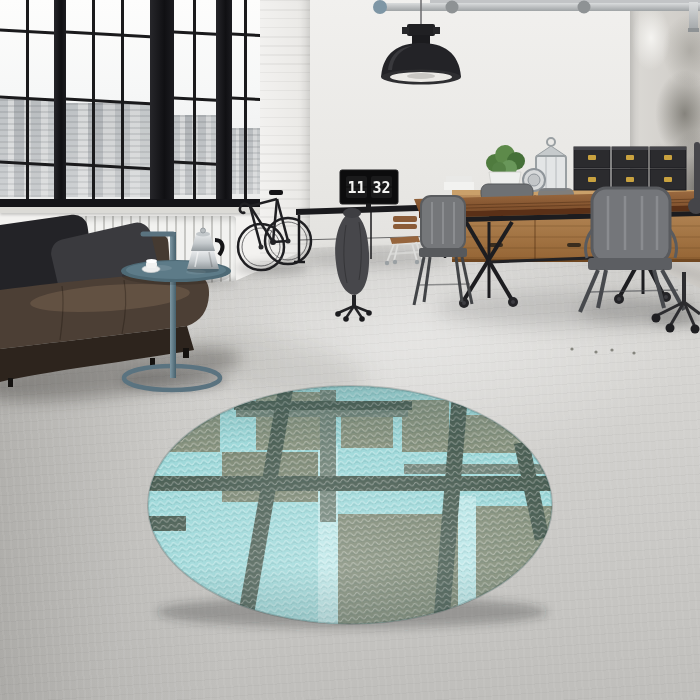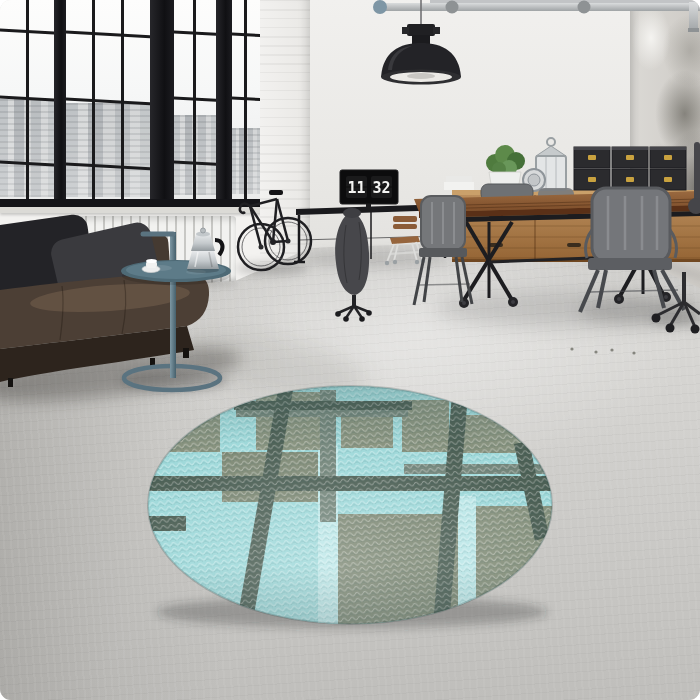--- a/index.html
+++ b/index.html
@@ -1,16 +1,16 @@
 <!DOCTYPE html>
 <html><head>
 <meta charset="utf-8">
 <style>
   html,body{margin:0;padding:0;background:#ffffff;font-family:"Liberation Sans",sans-serif;}
-  .stage{position:relative;width:700px;height:700px;overflow:hidden;background:#eceae7;border-radius:11px;}
+  .stage{position:relative;width:700px;height:700px;overflow:hidden;background:#eceae7;}
   .stage *{box-sizing:border-box;}
 
   
   .back-wall{position:absolute;left:0;top:0;width:700px;height:300px;
     background:linear-gradient(180deg,#f1f0ee 0%,#e9e8e5 55%,#e0dfdc 100%);}
   .window-wall{position:absolute;left:0;top:0;width:310px;height:300px;background:#f3f2f0;}
   .brick-column{position:absolute;left:260px;top:0;width:50px;height:300px;
     background:repeating-linear-gradient(180deg,rgba(0,0,0,.045) 0 1.5px,transparent 1.5px 9px),
       linear-gradient(90deg,#f2f1ef,#e9e8e5);
     box-shadow:inset -9px 0 10px -6px rgba(0,0,0,.14);}

